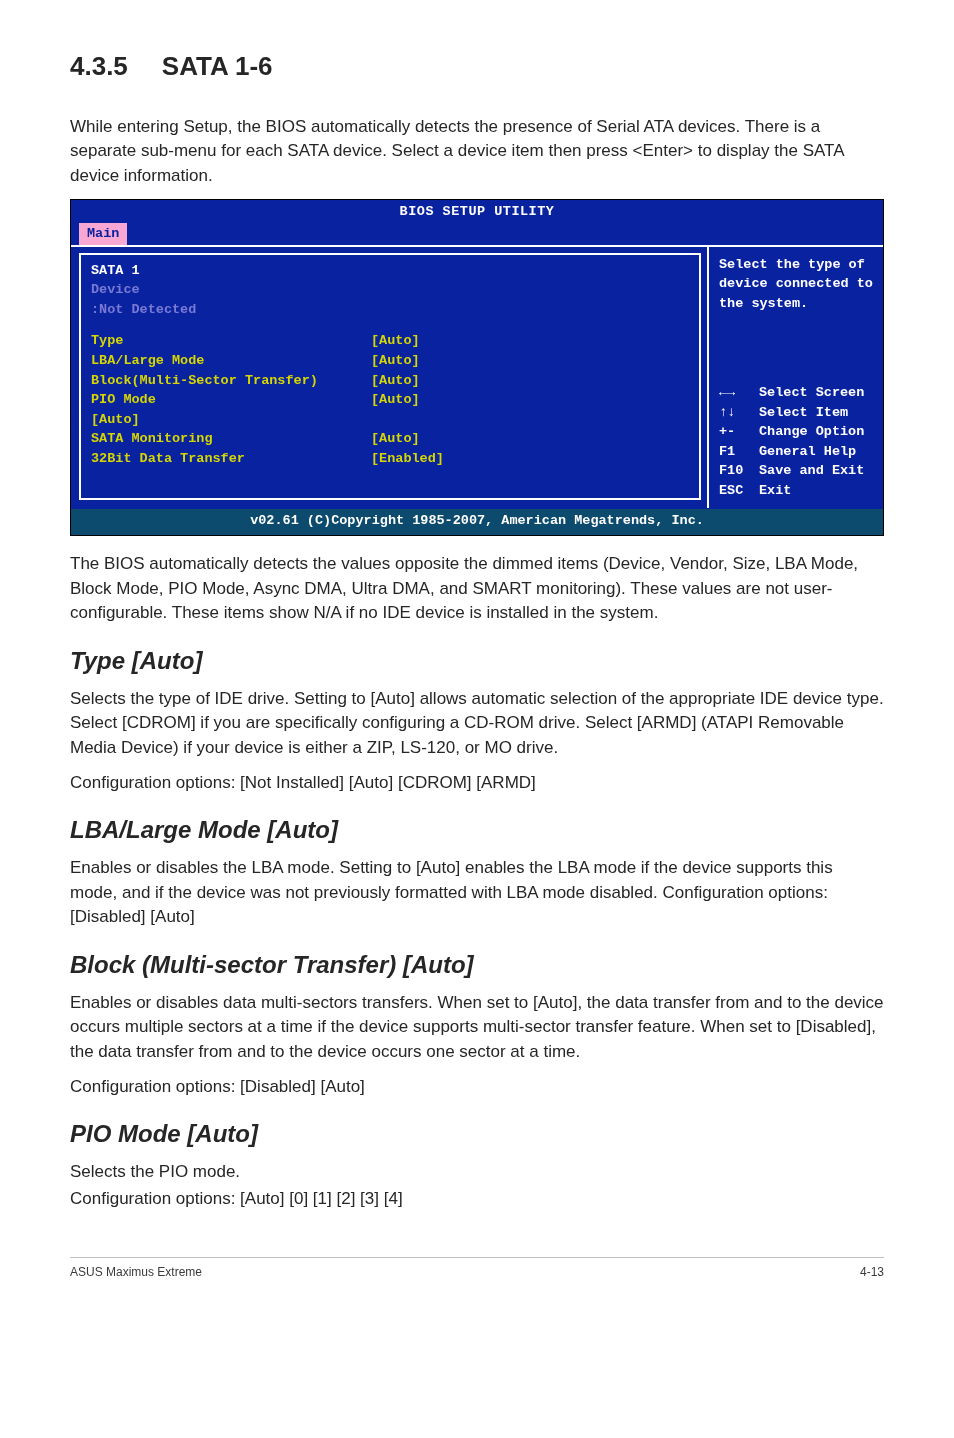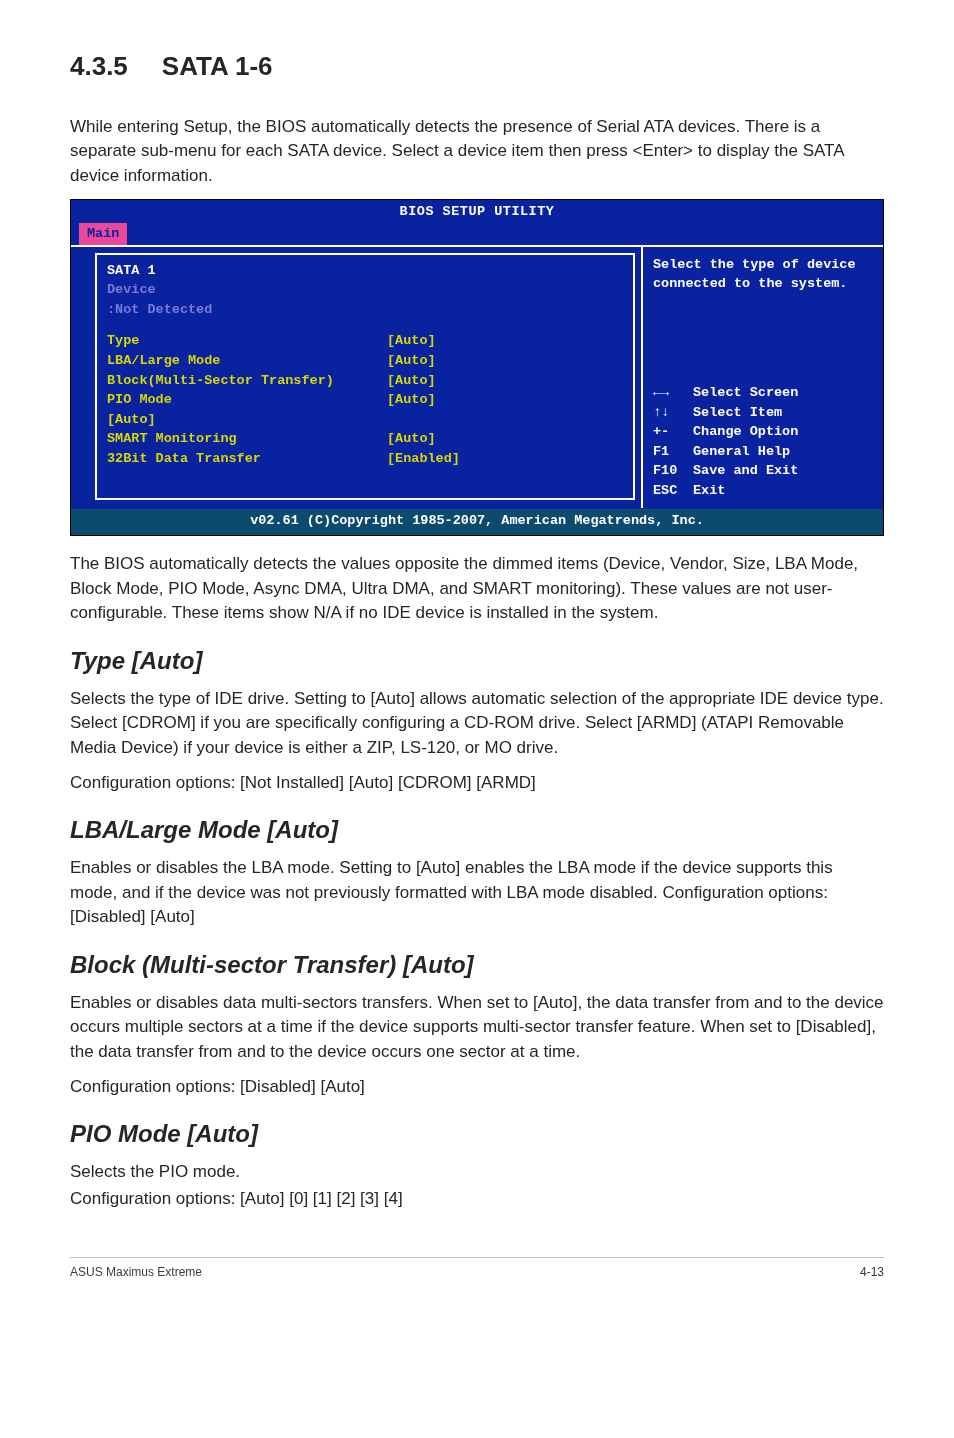--- a/index.html
+++ b/index.html
@@ -31,47 +31,46 @@
     margin: 10px 0 16px 0;
   }
   .bios-title {
     text-align: center;
     color: #fff;
     padding: 2px 0;
     letter-spacing: 0.5px;
   }
   .bios-tab {
     display: inline-block;
-    background: #ec4899;
+    background: #f9a8d4;
     color: #0922a0;
     padding: 1px 8px;
     margin-left: 8px;
   }
   .bios-body {
     display: flex;
     border-top: 2px solid #fff;
   }
   .bios-left {
     flex: 1 1 auto;
     padding: 0;
-    margin-left: 16px;
   }
   .bios-panel {
     border: 2px solid #fff;
     margin: 6px 6px 8px 8px;
     padding: 6px 10px 30px 10px;
     min-height: 238px;
   }
   .bios-panel .hdr { color: #fff; }
   .bios-panel .dim { color: #7a7ad4; flex-direction: column; }
   .bios-panel .yellow { color: #d6d600; }
   .bios-row { display: flex; }
   .bios-row .lbl { width: 280px; }
   .bios-right {
-    width: 242px;
+    width: 176px;
     border-left: 2px solid #fff;
     padding: 8px 8px 8px 10px;
     color: #fff;
     display: flex;
     flex-direction: column;
     justify-content: space-between;
   }
   .bios-right .help { min-height: 120px; }
   .bios-right .keys div { display: flex; }
   .bios-right .keys .k { width: 40px; }
@@ -131,21 +130,21 @@
           <span>[Auto]</span>
         </div>
         <div class="bios-row yellow">
           <span class="lbl">PIO Mode</span>
           <span>[Auto]</span>
         </div>
         <div class="bios-row yellow">
           <span>[Auto]</span>
         </div>
         <div class="bios-row yellow">
-          <span class="lbl">SMART Monitoring</span>
+          <span class="lbl">SATA Monitoring</span>
           <span>[Auto]</span>
         </div>
         <div class="bios-row yellow">
           <span class="lbl">32Bit Data Transfer</span>
           <span>[Enabled]</span>
         </div>
       </div>
     </div>
     <div class="bios-right">
       <div class="help">Select the type of device connected to the system.</div>

